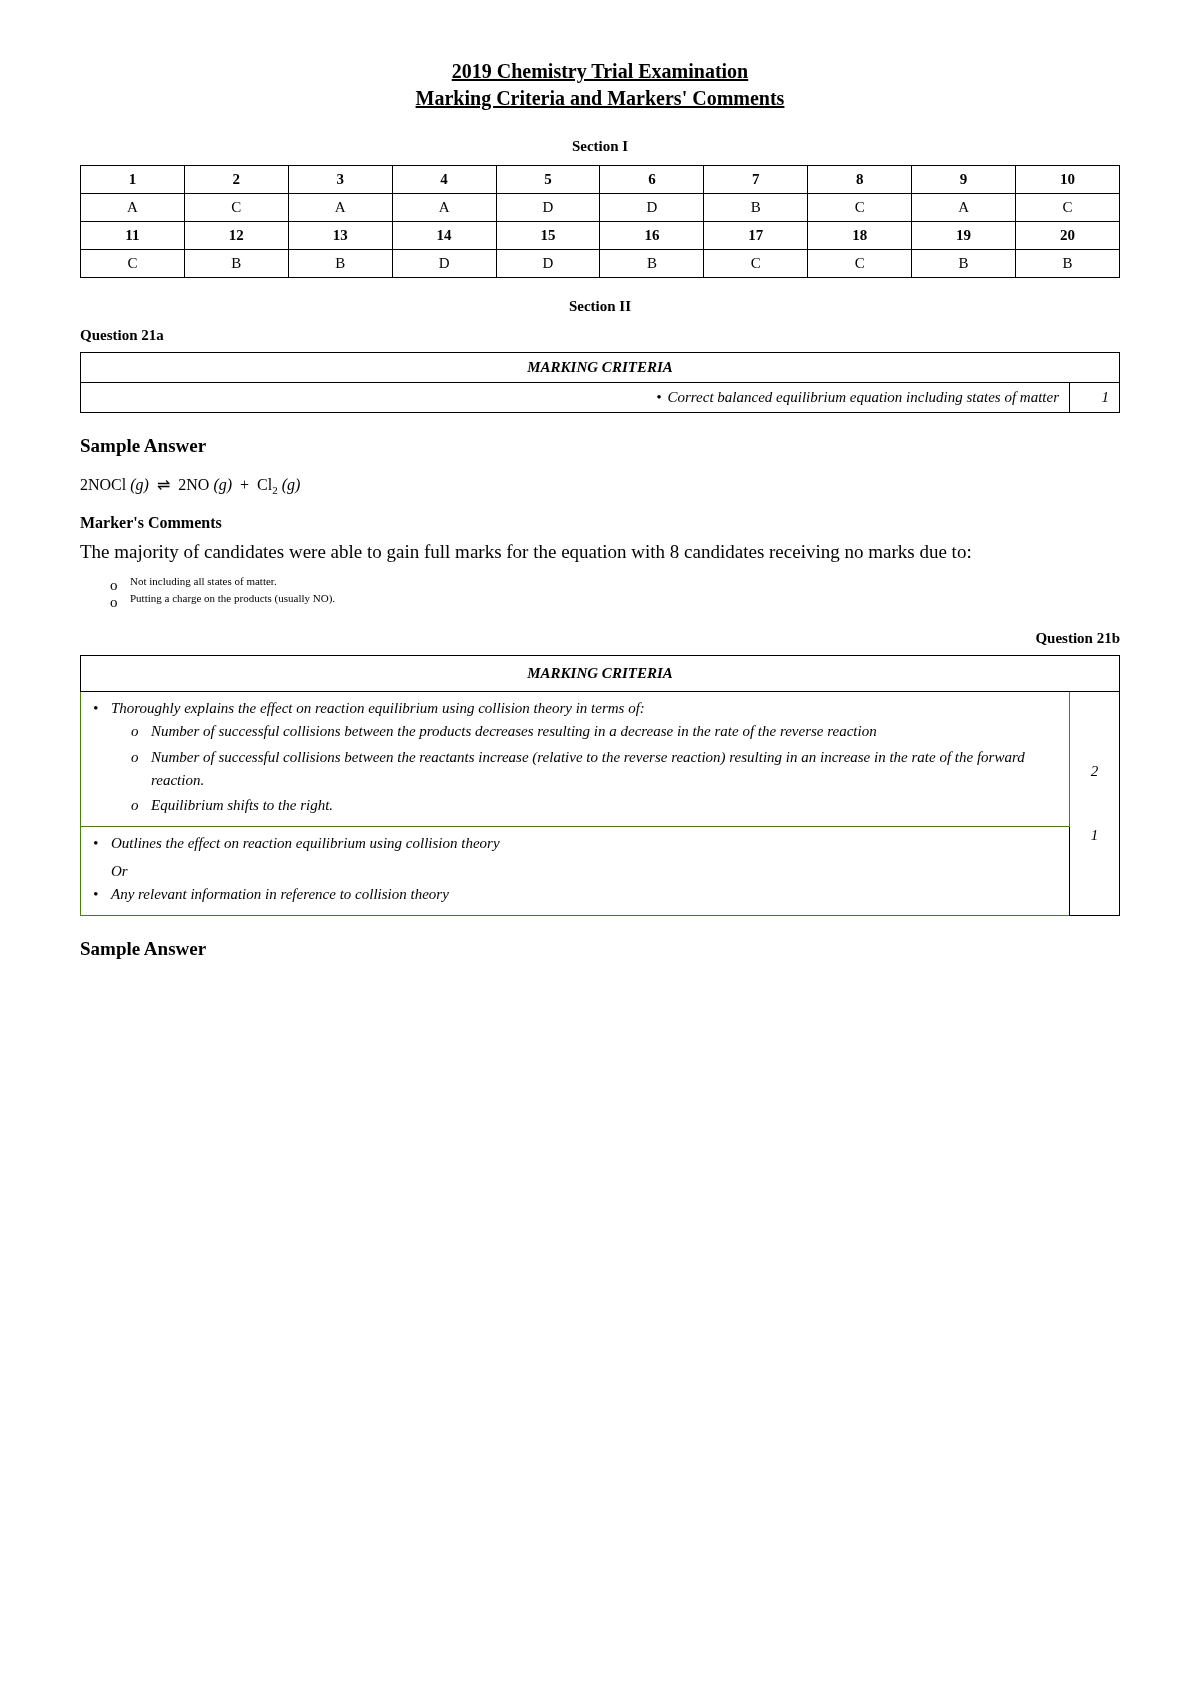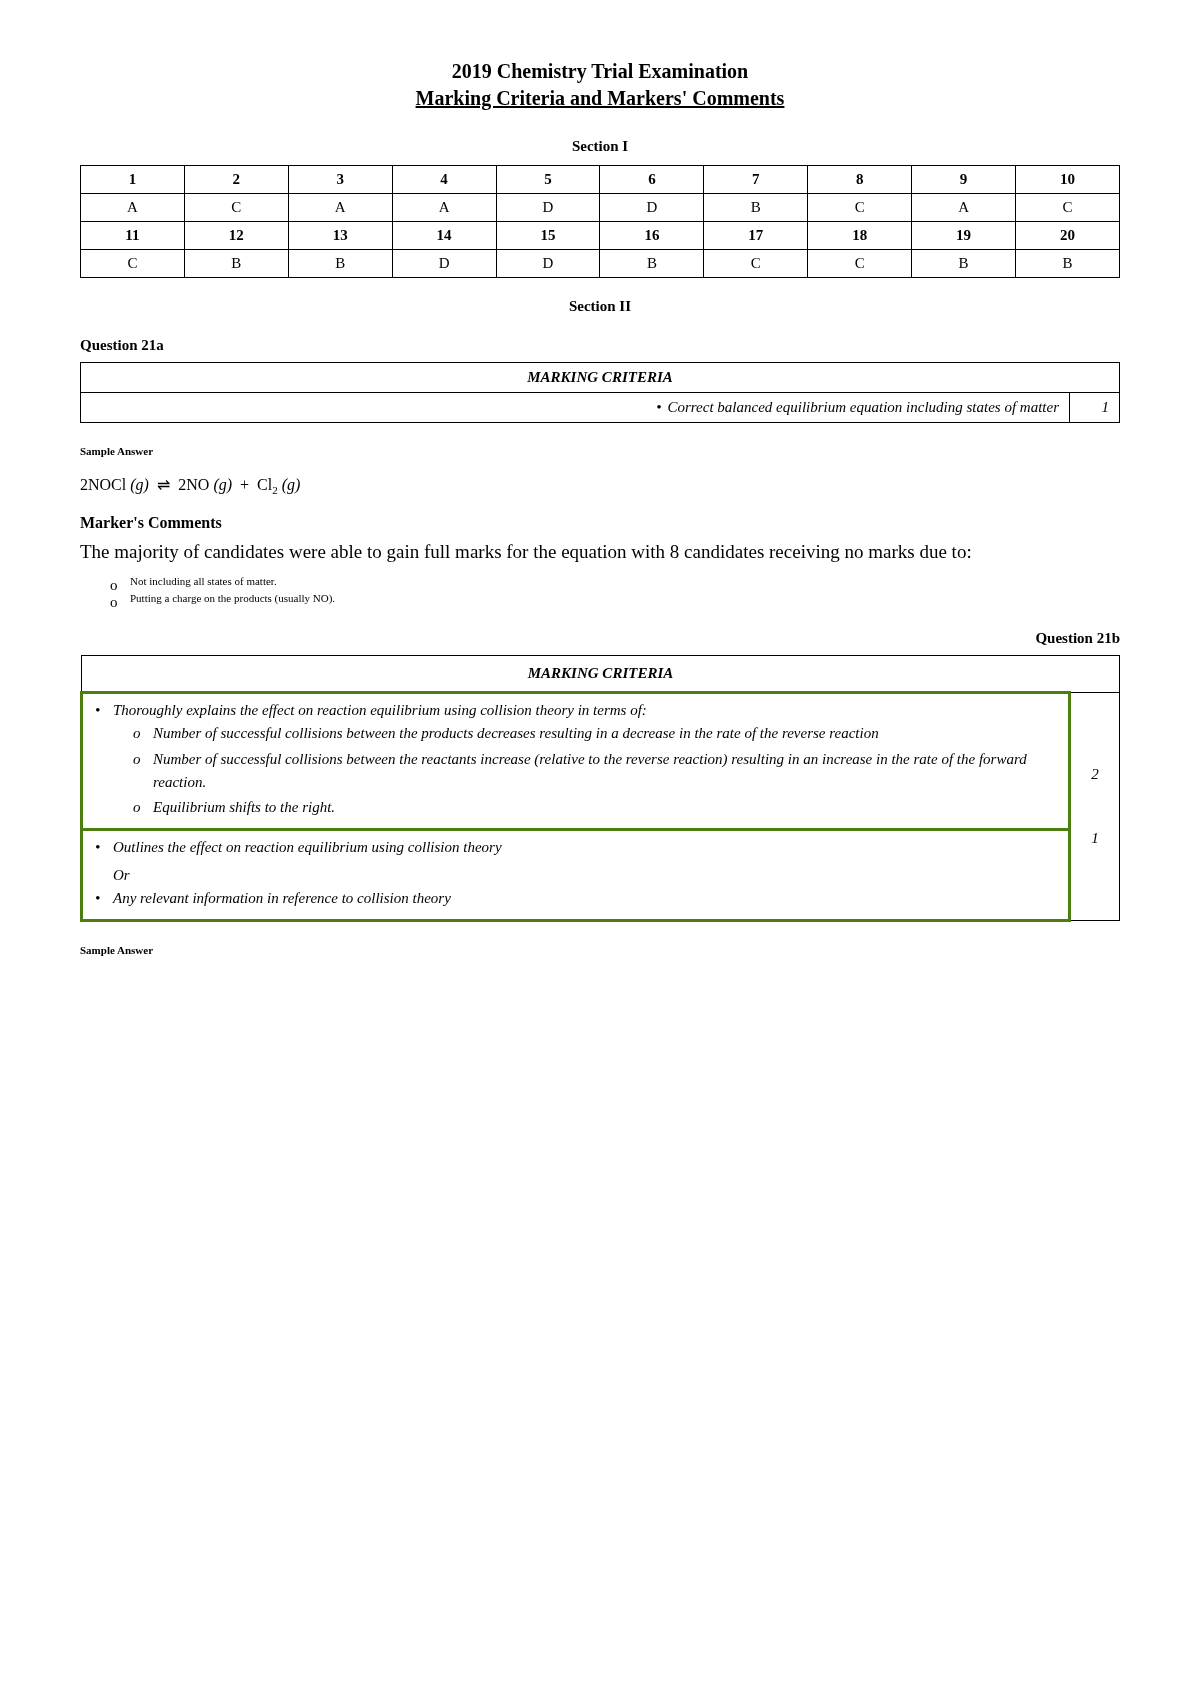--- a/index.html
+++ b/index.html
@@ -12,39 +12,40 @@
       max-width: 1200px;
       margin: 0 auto;
     }
     .page-header {
       text-align: center;
       margin-bottom: 28px;
     }
     .page-header h1 {
       font-size: 20px;
       font-weight: bold;
+      text-decoration: underline;
       margin-bottom: 4px;
     }
     .page-header h2 {
       font-size: 20px;
       font-weight: bold;
       text-decoration: underline;
     }
     .section-heading {
       font-size: 15px;
       font-weight: bold;
       margin-bottom: 10px;
       margin-top: 6px;
       text-align: center;
     }
     .subsection-heading {
       font-size: 15px;
       font-weight: bold;
       margin-bottom: 8px;
-      margin-top: 22px;
+      margin-top: 12px;
     }
     
     .section1-table {
       width: 100%;
       border-collapse: collapse;
       margin-bottom: 20px;
     }
     .section1-table td, .section1-table th {
       border: 1px solid #000;
       text-align: center;
@@ -80,21 +81,21 @@
       text-align: right;
     }
     .criteria-table .score-col {
       width: 50px;
       text-align: center;
       font-style: italic;
       vertical-align: middle;
     }
     .sample-answer-heading {
       font-weight: bold;
-      font-size: 11px;
+      font-size: 19px;
       margin-top: 22px;
       margin-bottom: 10px;
     }
     .sample-answer-equation {
       font-size: 16px;
       margin: 18px 0;
     }
     .markers-comment-heading {
       font-weight: bold;
       font-size: 16px;
@@ -123,21 +124,21 @@
       left: 0;
       font-size: 15px;
     }
     
     .criteria-table-complex {
       width: 100%;
       border-collapse: collapse;
       margin-bottom: 16px;
     }
     .criteria-table-complex td {
-      border: 3px solid #4d7c0f;
+      border: 1px solid #4d7c0f;
       padding: 5px 10px;
       font-style: italic;
       font-size: 15px;
       line-height: 1.55;
     }
     .criteria-table-complex .header-cell {
       text-align: center;
       font-weight: bold;
       font-style: italic;
       border: 1px solid #000;

